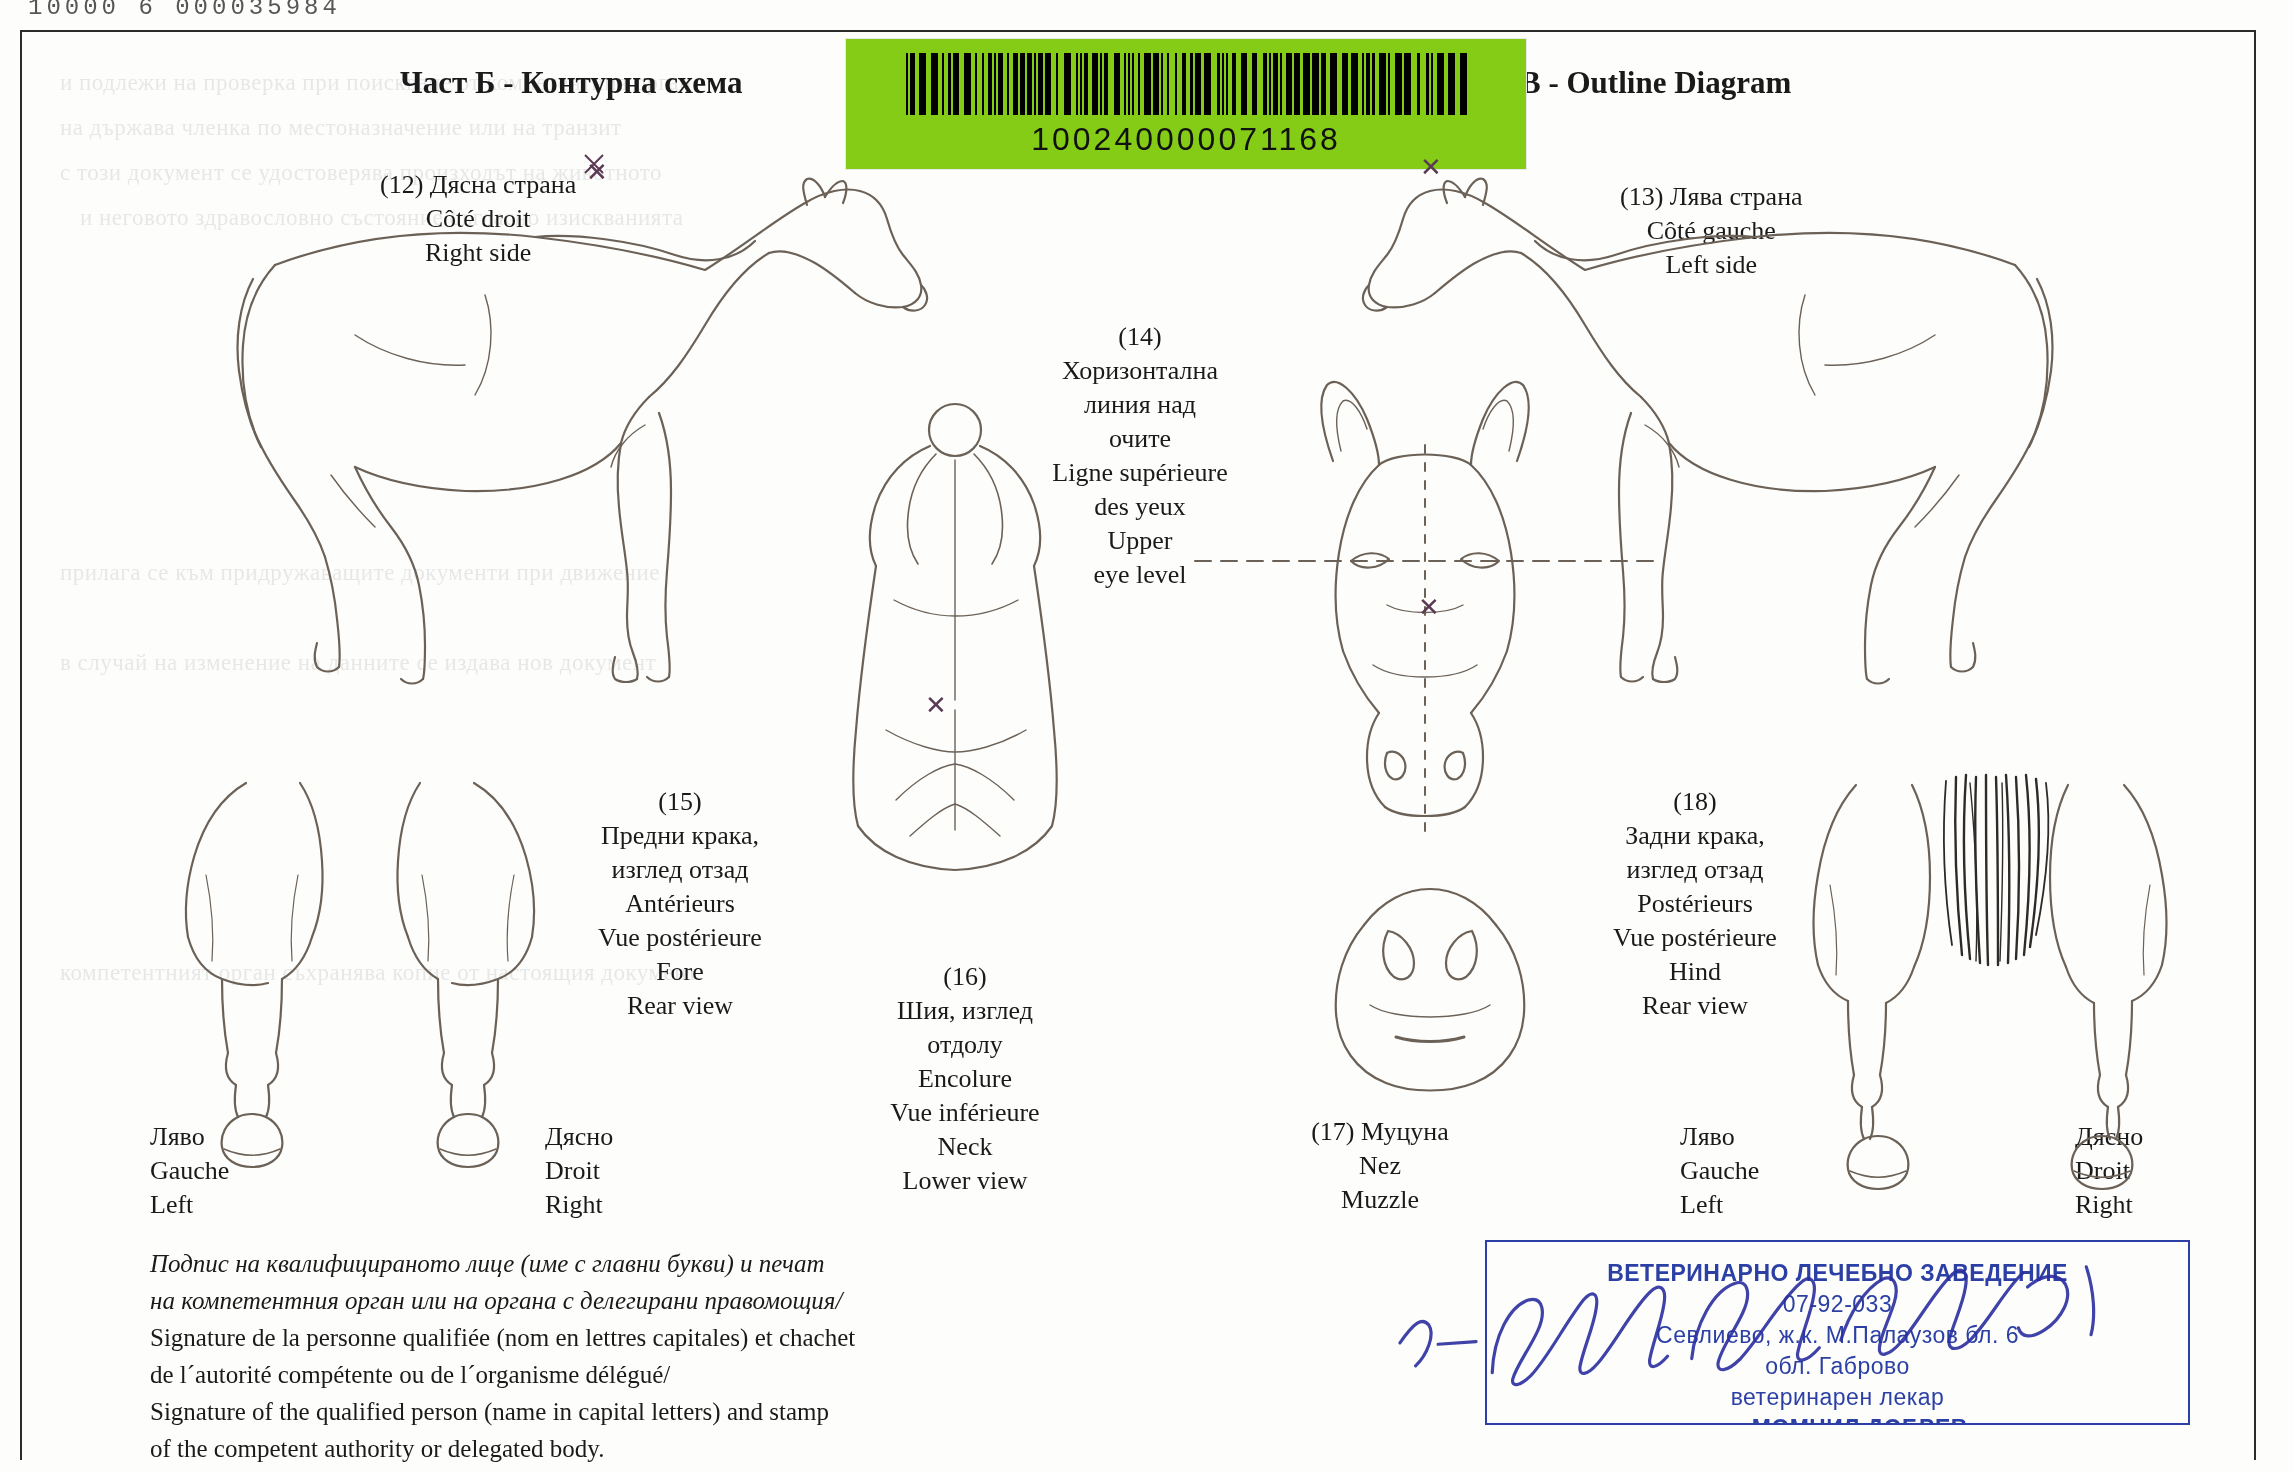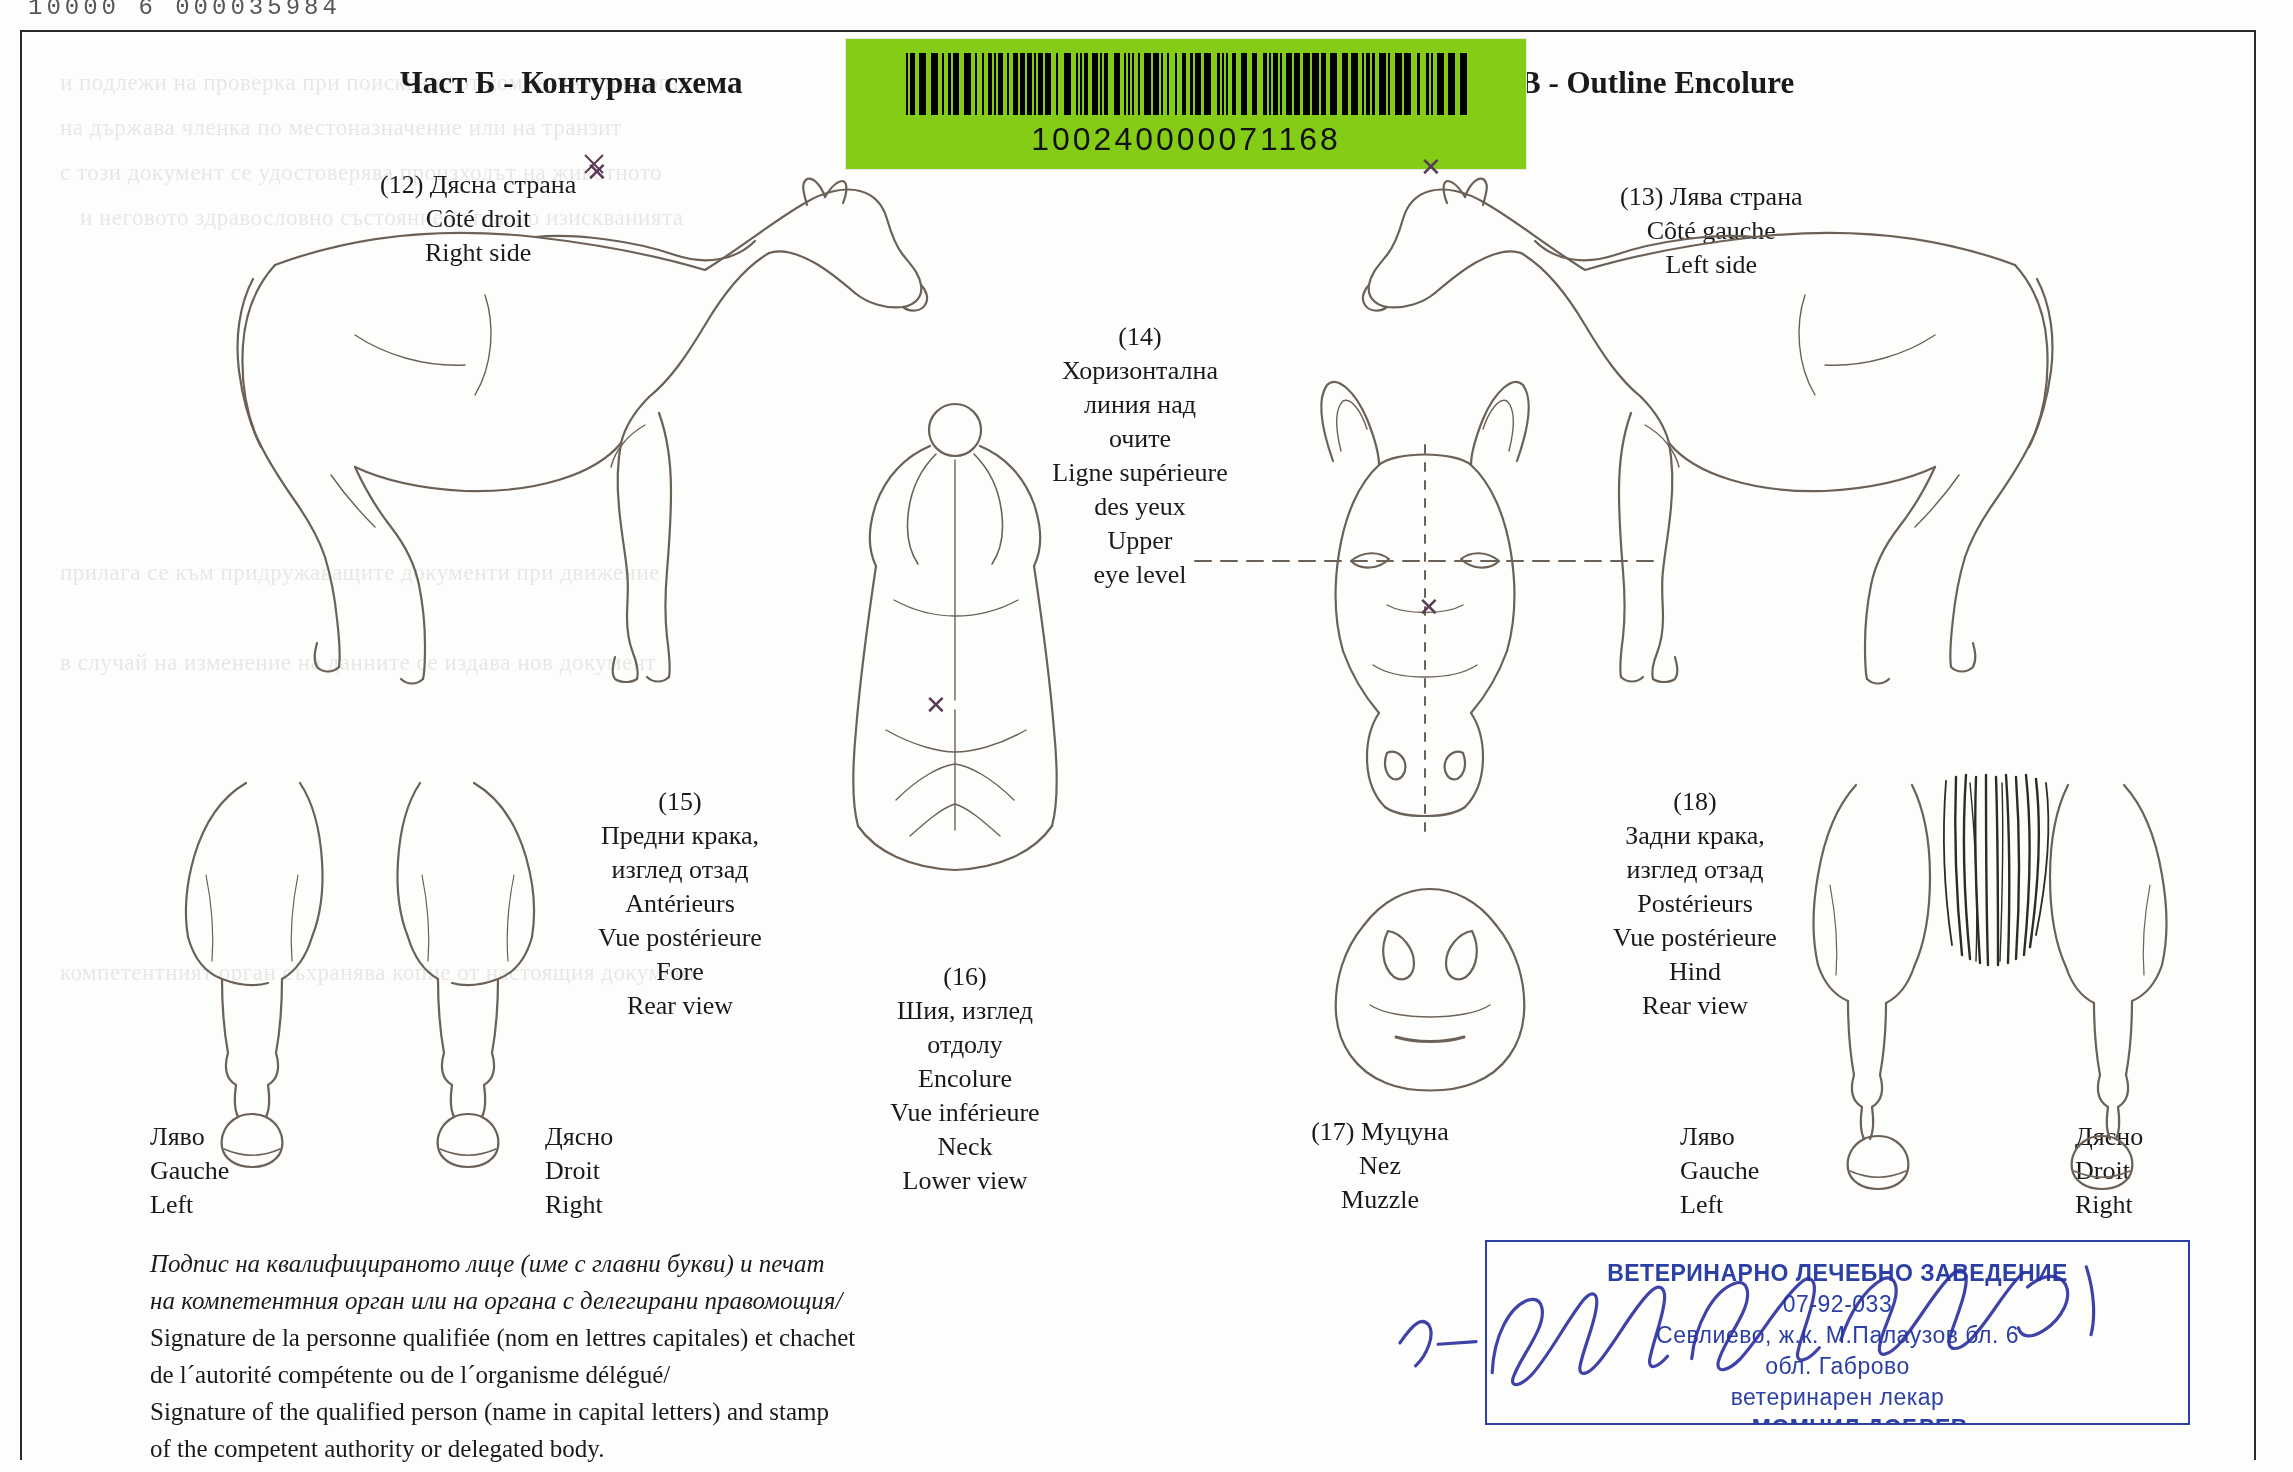--- a/index.html
+++ b/index.html
@@ -170,21 +170,21 @@
 
   <div class="bleed" style="left:60px; top:70px;">и подлежи на проверка при поискване от компетентния орган</div>
   <div class="bleed" style="left:60px; top:115px;">на държава членка по местоназначение или на транзит</div>
   <div class="bleed" style="left:60px; top:160px;">с този документ се удостоверява произходът на животното</div>
   <div class="bleed" style="left:60px; top:205px;margin-left:20px;">и неговото здравословно състояние съгласно изискванията</div>
   <div class="bleed" style="left:60px; top:560px;">прилага се към придружаващите документи при движение</div>
   <div class="bleed" style="left:60px; top:650px;">в случай на изменение на данните се издава нов документ</div>
   <div class="bleed" style="left:60px; top:960px;">компетентният орган съхранява копие от настоящия документ</div>
 
   <div class="hdr-left">Част Б - Контурна схема</div>
-  <div class="hdr-right">B - Outline Encolure</div>
+  <div class="hdr-right">B - Outline Diagram</div>
 
   <div class="barcode-box">
     <div class="barcode-bars" id="barcode-bars">
         <i style="left: 0px; width: 2px;"></i>
         <i style="left: 4px; width: 5.2px;"></i>
         <i style="left: 13px; width: 6.8px;"></i>
         <i style="left: 25.4px; width: 6.8px;"></i>
         <i style="left: 36px; width: 2px;"></i>
         <i style="left: 41.8px; width: 3.6px;"></i>
         <i style="left: 47.4px; width: 5.2px;"></i>

